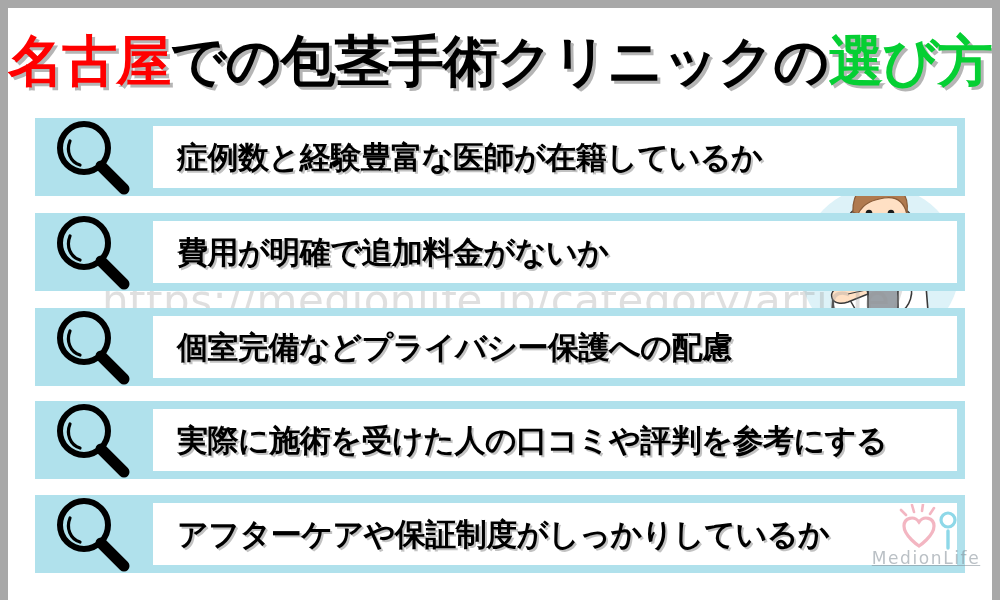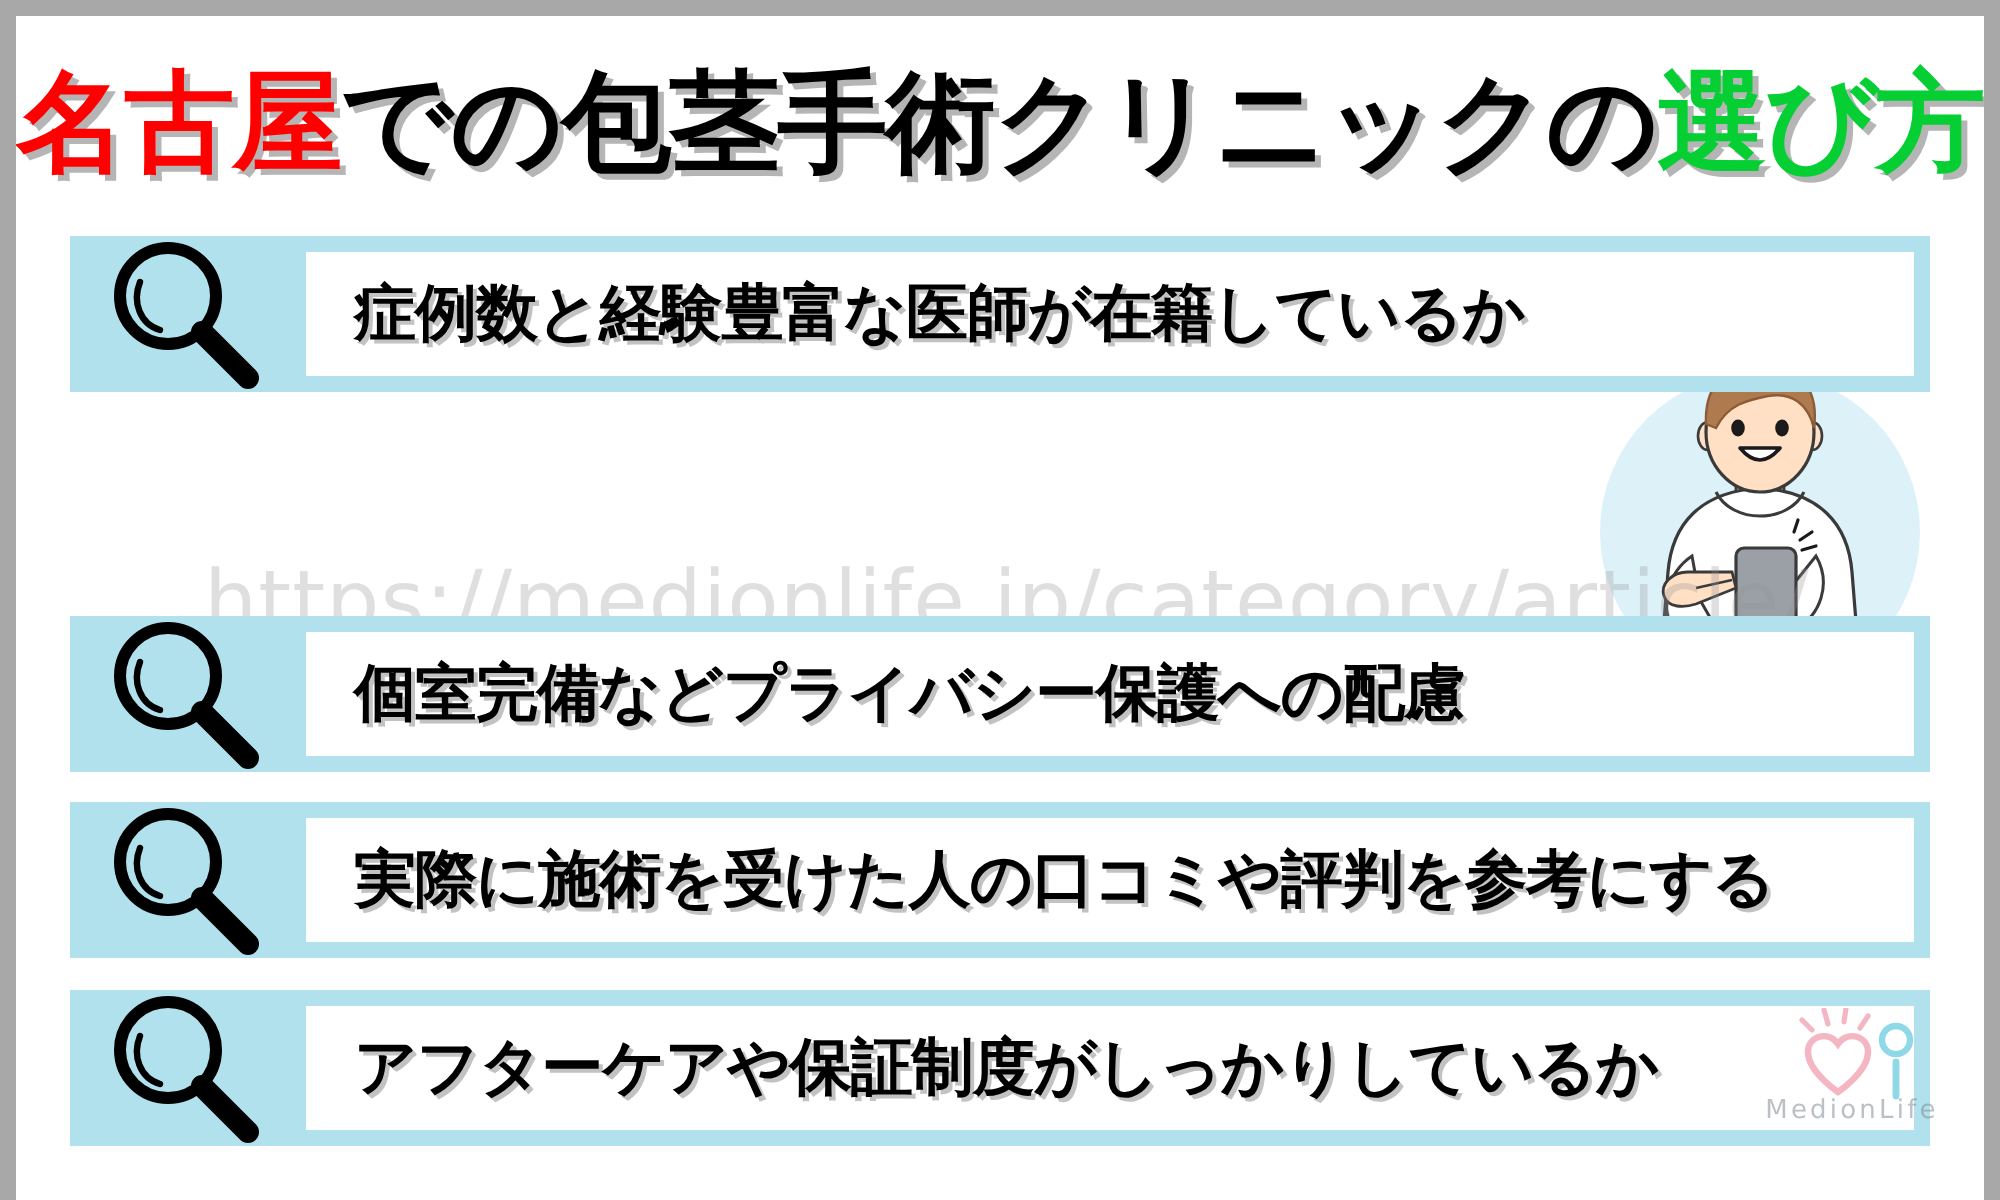--- a/index.html
+++ b/index.html
@@ -118,24 +118,25 @@
     width: 108px;
     height: 62px;
     pointer-events: none;
   }
   #brand-name {
     position: absolute;
     left: 858px;
     top: 540px;
     width: 120px;
     text-align: center;
-    font-size: 13px;
+    font-size: 17px;
     letter-spacing: 1.6px;
     color: rgba(130,140,150,0.55);
     font-family: "DejaVu Sans", "Liberation Sans", sans-serif;
+    text-decoration: underline;
   }
 </style>
 </head>
 <body>
 
 <div id="page">
   <div id="canvas">
 
     <div id="title-wrap">
       <span class="title-text t-red">名古屋</span><span class="title-text t-black">での包茎手術クリニックの</span><span class="title-text t-green">選び方</span>
@@ -187,20 +188,32 @@
           <circle cx="40" cy="31" r="24" fill="none" stroke="#000000" stroke-width="6"></circle>
           <path d="M26 24 C22 34 26 45 36 48" fill="none" stroke="#000000" stroke-width="3.2" stroke-linecap="round"></path>
           <path d="M57 49 L80 72" stroke="#000000" stroke-width="11" stroke-linecap="round"></path>
         </svg>
       </div>
       <div class="row-box">
         <span class="row-label">症例数と経験豊富な医師が在籍しているか</span>
       </div>
     </div>
 
+    <div class="row" style="top:205px">
+      <div class="row-icon">
+        <svg viewBox="0 0 100 80" width="100" height="80" xmlns="http://www.w3.org/2000/svg">
+          <circle cx="40" cy="31" r="24" fill="none" stroke="#000000" stroke-width="6"></circle>
+          <path d="M26 24 C22 34 26 45 36 48" fill="none" stroke="#000000" stroke-width="3.2" stroke-linecap="round"></path>
+          <path d="M57 49 L80 72" stroke="#000000" stroke-width="11" stroke-linecap="round"></path>
+        </svg>
+      </div>
+      <div class="row-box">
+        <span class="row-label">費用が明確で追加料金がないか</span>
+      </div>
+    </div>
 
     <div class="row" style="top:393px">
       <div class="row-icon">
         <svg viewBox="0 0 100 80" width="100" height="80" xmlns="http://www.w3.org/2000/svg">
           <circle cx="40" cy="31" r="24" fill="none" stroke="#000000" stroke-width="6"></circle>
           <path d="M26 24 C22 34 26 45 36 48" fill="none" stroke="#000000" stroke-width="3.2" stroke-linecap="round"></path>
           <path d="M57 49 L80 72" stroke="#000000" stroke-width="11" stroke-linecap="round"></path>
         </svg>
       </div>
       <div class="row-box">

